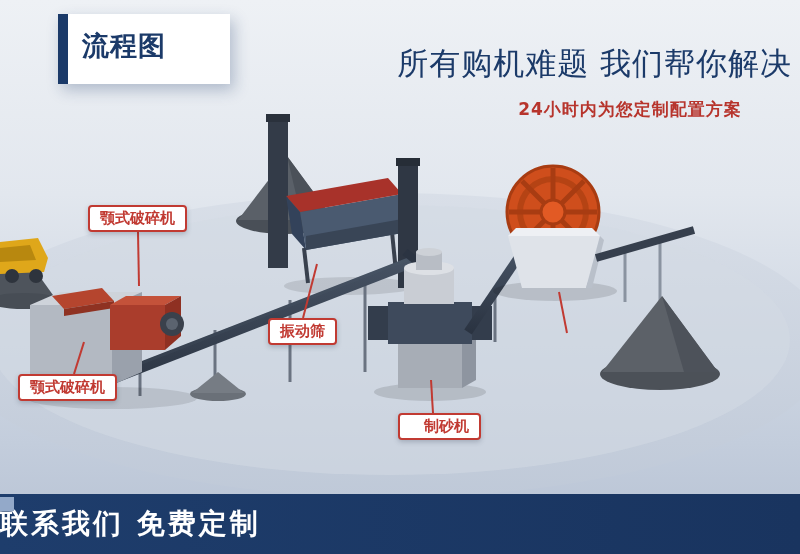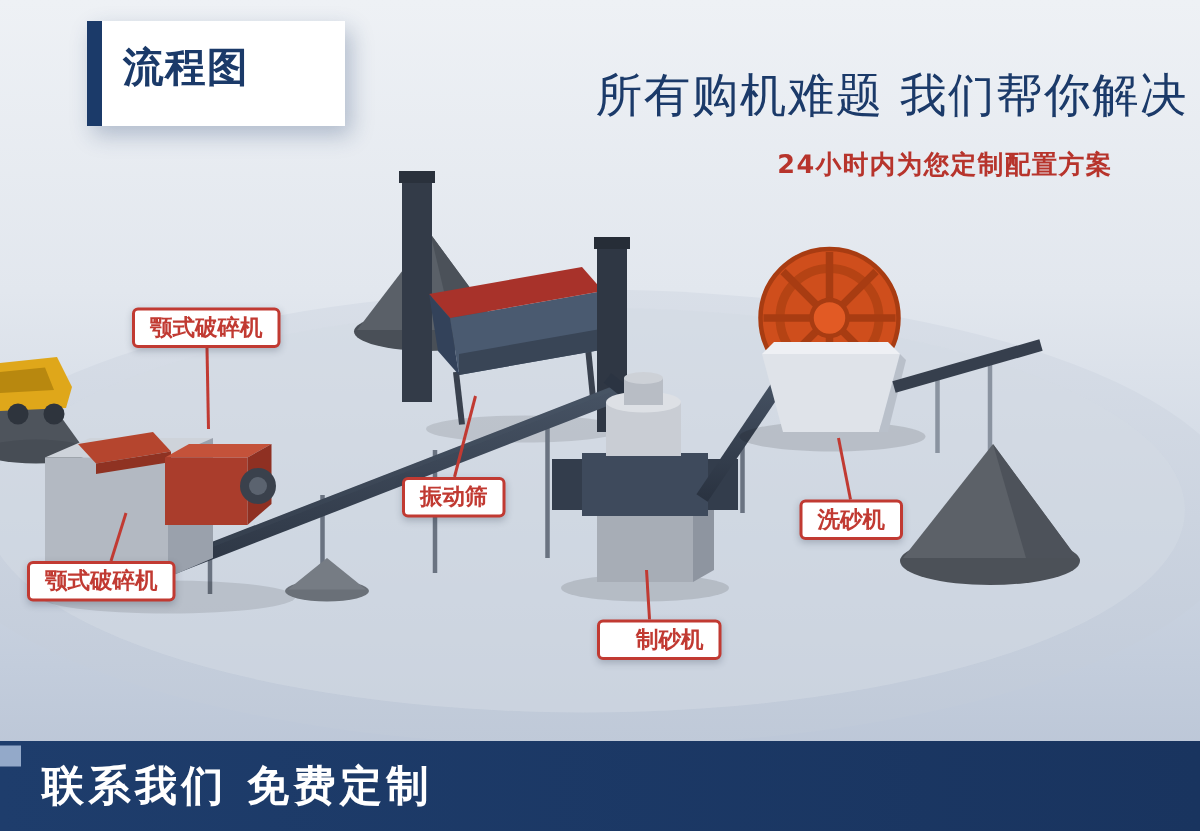--- a/index.html
+++ b/index.html
@@ -58,21 +58,21 @@
   .tag-maker  { left:398px; top:413px;padding-left:24px; }
   .tag-washer { left:533px; top:333px; }
 
   
   .footer {
     position:absolute; left:0; bottom:0; width:800px; height:60px; z-index:6;
     background:linear-gradient(90deg,#1e3d6c 0%,#19345f 100%);
     display:flex; align-items:center;
   }
   .footer span {
-    margin-left:28px; color:#ffffff; font-size:28px; font-weight:bold;
+    color:#ffffff; font-size:28px; font-weight:bold;
     letter-spacing:3px; white-space:nowrap;
   }
   .corner-accent {
     position:absolute; left:0; top:497px; width:14px; height:14px;
     background:#93a9c9; z-index:7;
   }
 </style>
 </head>
 <body>
 
@@ -237,21 +237,20 @@
         <line x1="303" y1="318" x2="317" y2="264"></line>
         <line x1="433" y1="413" x2="431" y2="380"></line>
         <line x1="567" y1="333" x2="559" y2="292"></line>
       </g>
     </svg>
 
     <div class="tag tag-jaw">颚式破碎机</div>
     <div class="tag tag-feeder">颚式破碎机</div>
     <div class="tag tag-screen">振动筛</div>
     <div class="tag tag-maker">制砂机</div>
-    <div class="tag tag-washer">洗砂机</div>
   </div>
 
   <div class="footer">
     <span>联系我们 免费定制</span>
   </div>
   <div class="corner-accent"></div>
 
 </div>
 
 </body></html>

